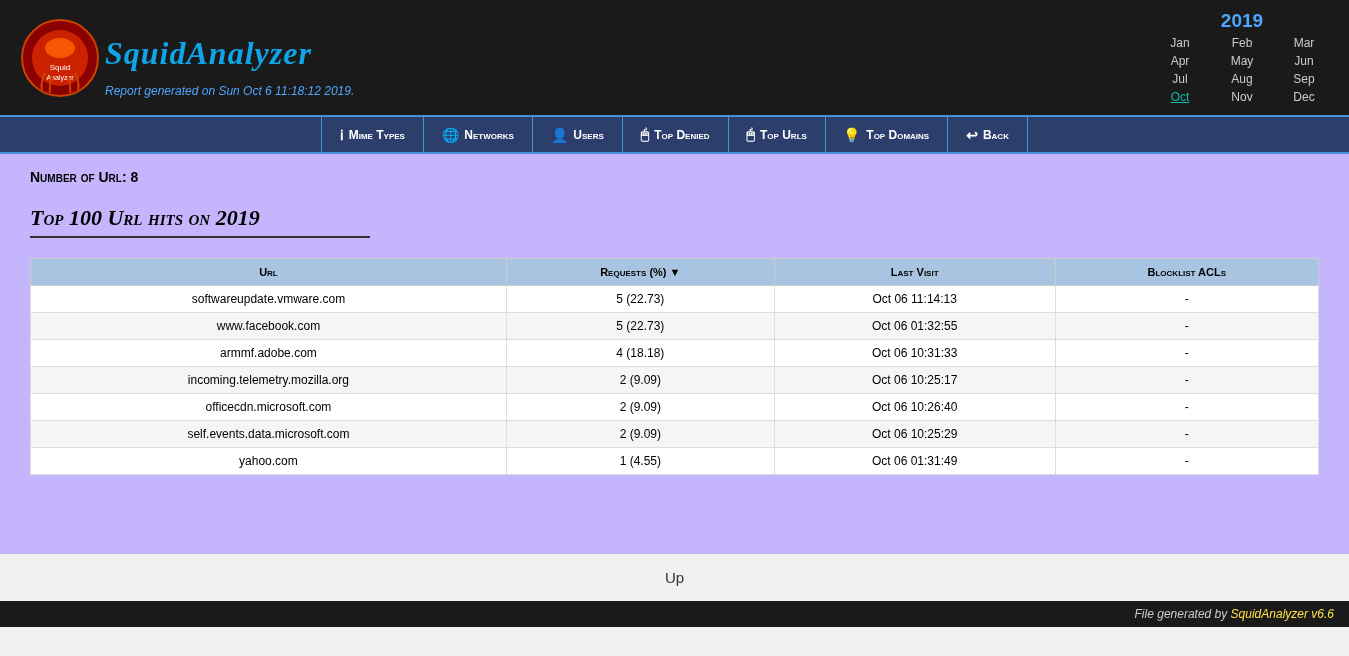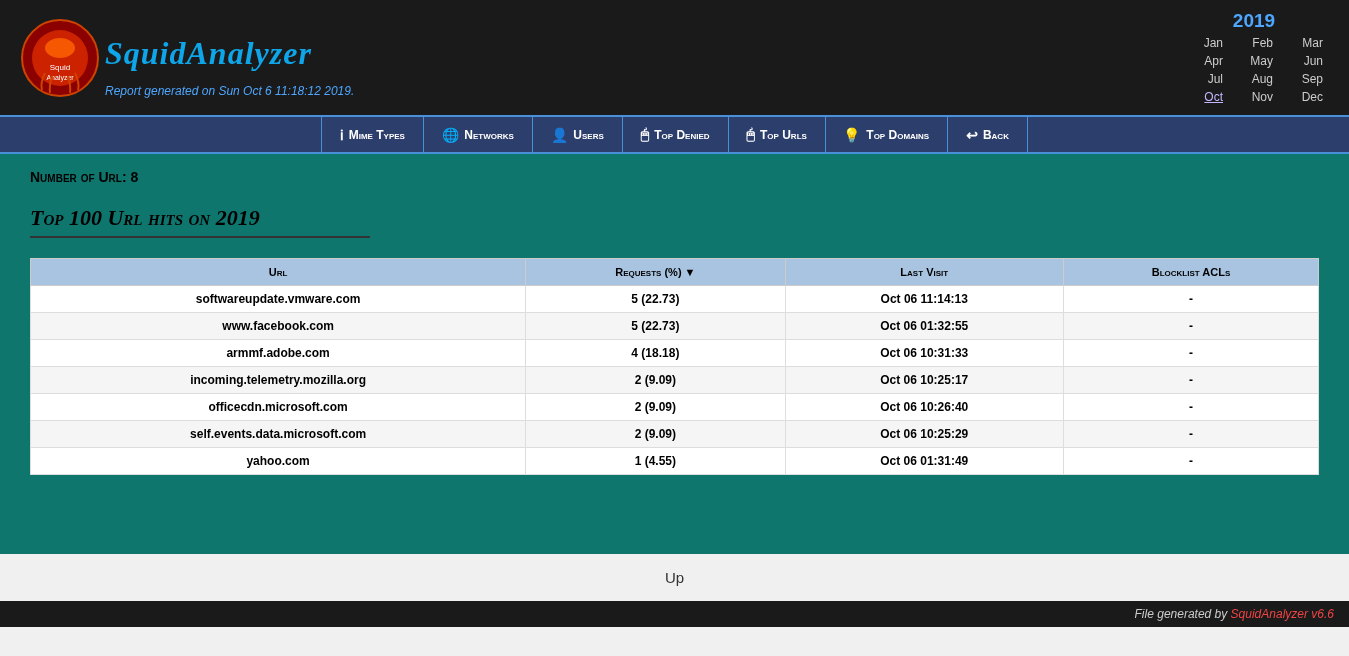--- a/index.html
+++ b/index.html
@@ -43,30 +43,30 @@
     }
     #calendar .year {
       color: #4da6ff;
       font-weight: bold;
       font-size: 19px;
       margin-bottom: 3px;
     }
     .cal-grid {
       display: grid;
       grid-template-columns: repeat(3, 50px);
-      gap: 2px 0;
-      text-align: right;
+      gap: 2px 12px;
+      text-align: center;
     }
     .cal-grid span {
       padding: 1px 6px;
       cursor: pointer;
       color: #ccc;
     }
     .cal-grid span.active {
-      color: #c4b5fd;
+      color: #14b8a6;
       text-decoration: underline;
     }
 
     
     #navbar {
       background: #2c3e6b;
       border-top: 2px solid #4a90d9;
       border-bottom: 2px solid #4a90d9;
       display: flex;
       justify-content: center;
@@ -85,21 +85,21 @@
       gap: 5px;
       text-decoration: none;
       border-right: 1px solid #4a90d9;
     }
     .nav-item:first-child { border-left: 1px solid #4a90d9; }
     .nav-icon { font-size: 14px; }
 
     
     #content {
       padding: 15px 30px;
-      background: #0f766e;
+      background: #c4b5fd;
       min-height: 400px;
     }
     #num-urls {
       font-size: 14px;
       font-variant: small-caps;
       font-weight: bold;
       margin-bottom: 20px;
     }
     #section-title {
       font-size: 22px;
@@ -130,42 +130,41 @@
       font-weight: bold;
       border: 1px solid #ccc;
       text-align: center;
     }
     #url-table td {
       padding: 6px 12px;
       border: 1px solid #ddd;
       text-align: center;
       background: #fff;
       font-size: 12px;
-      font-weight: bold;
     }
     #url-table tr:nth-child(even) td { background: #f5f5f5; }
 
     
     #up-link {
       text-align: center;
       margin: 15px 0;
       font-size: 15px;
       cursor: pointer;
       color: #333;
     }
     #footer {
       background: #1a1a1a;
       color: #ccc;
       text-align: right;
       padding: 6px 15px;
       font-size: 12px;
       font-style: italic;
     }
     #footer span.brand {
-      color: #ef4444;
+      color: #fde047;
     }
   </style>
 </head>
 <body>
 
 <div id="header">
   <div id="logo-area">
 
     <svg id="logo-icon" viewBox="0 0 80 80" xmlns="http://www.w3.org/2000/svg">
       <circle cx="40" cy="40" r="38" fill="#8B0000" stroke="#cc4400" stroke-width="2"></circle>

